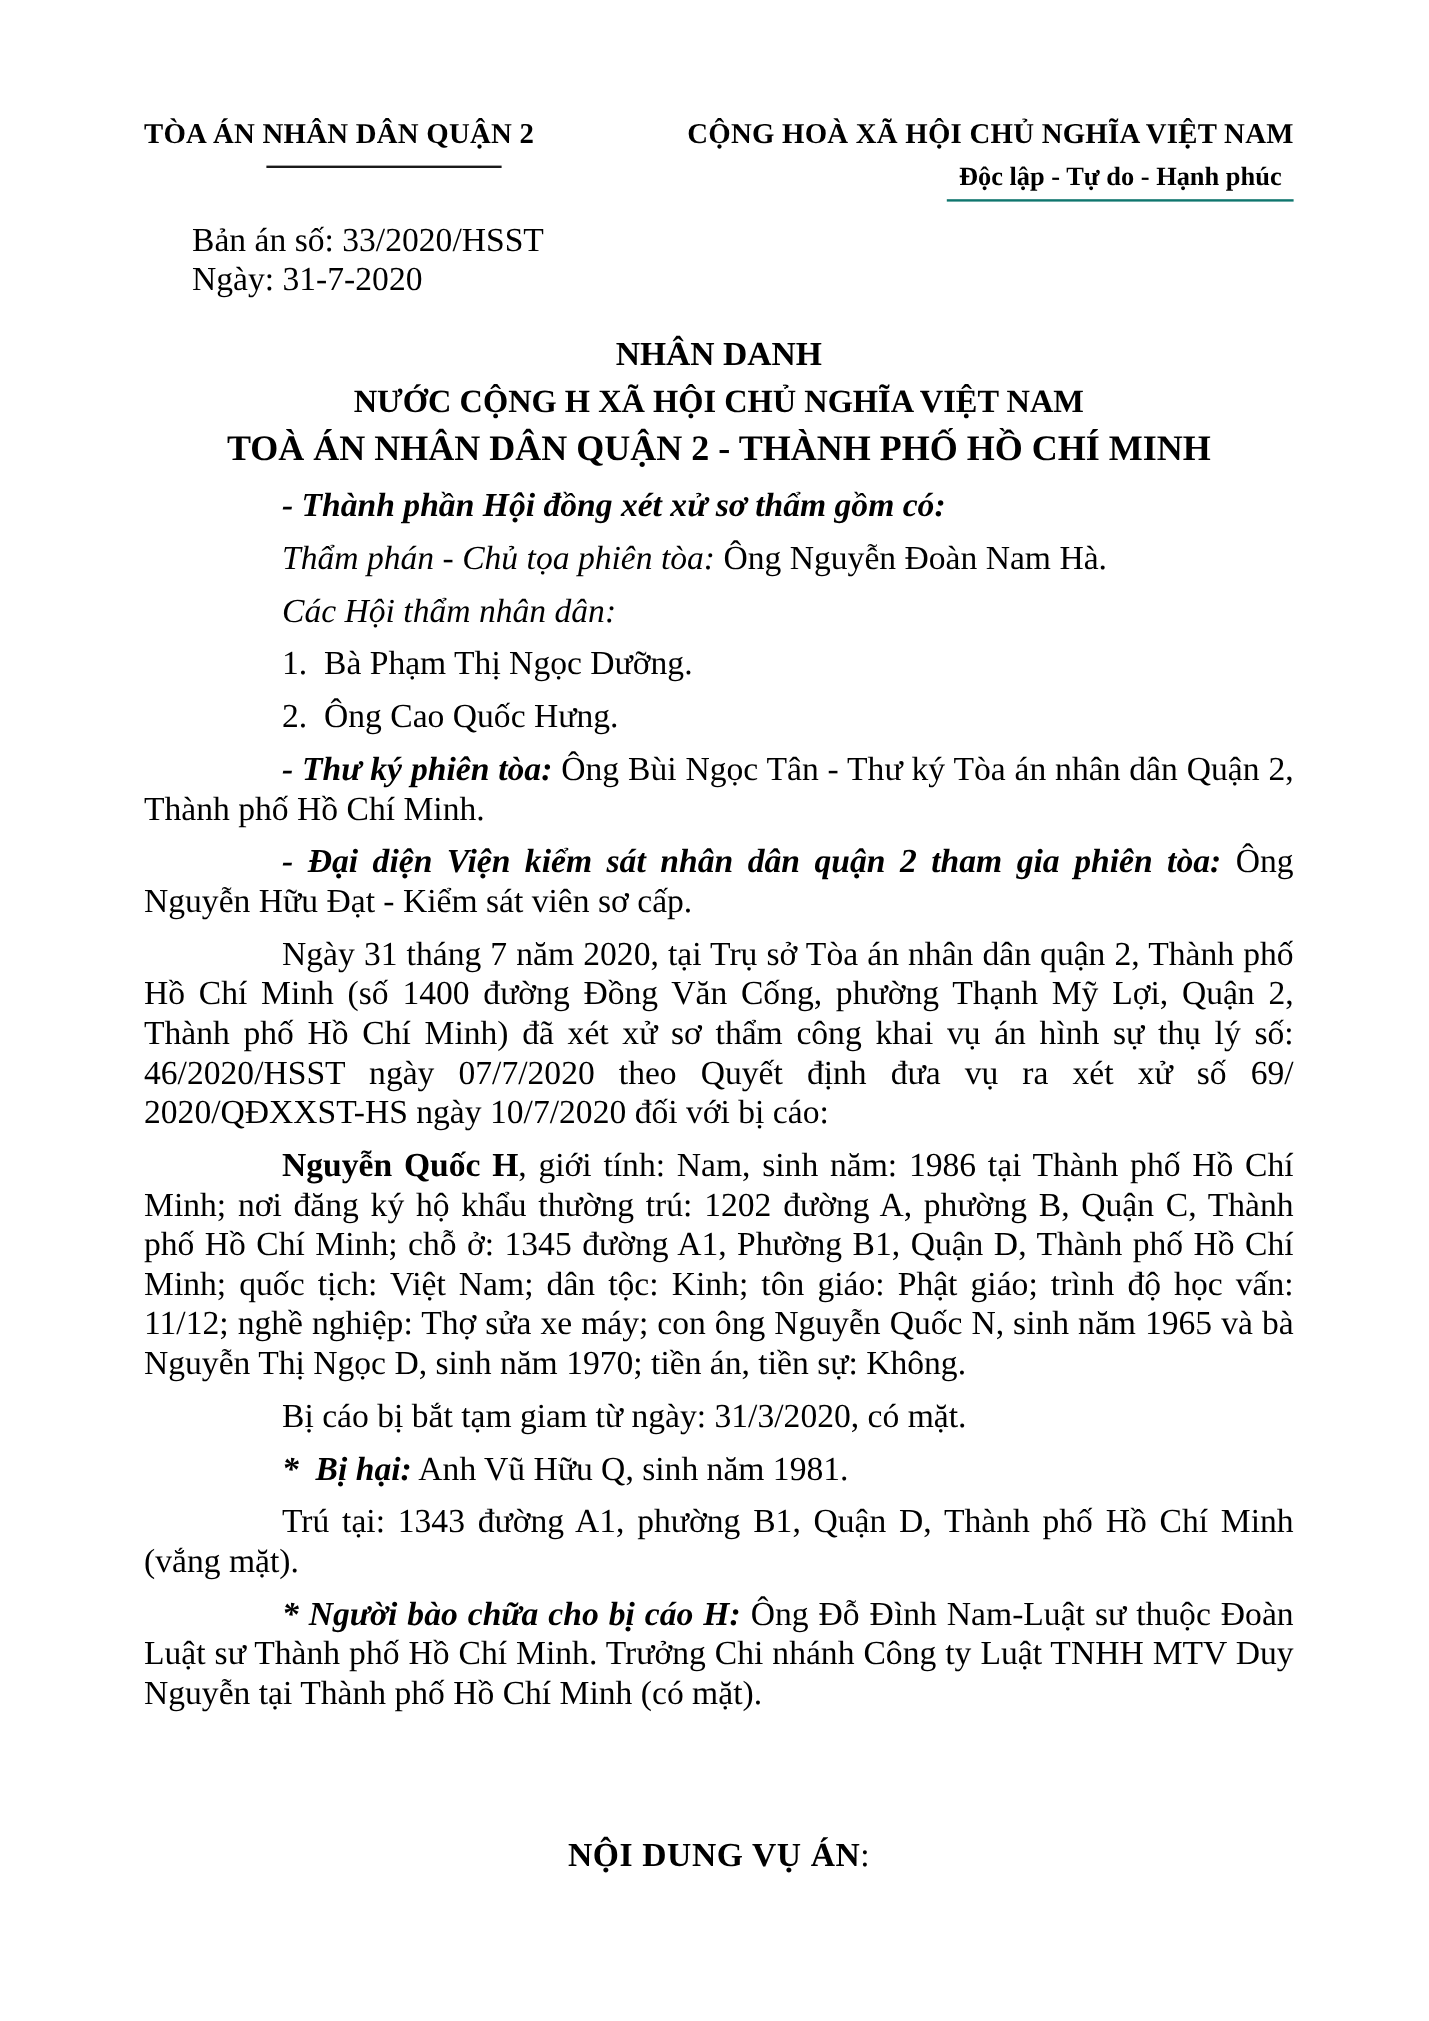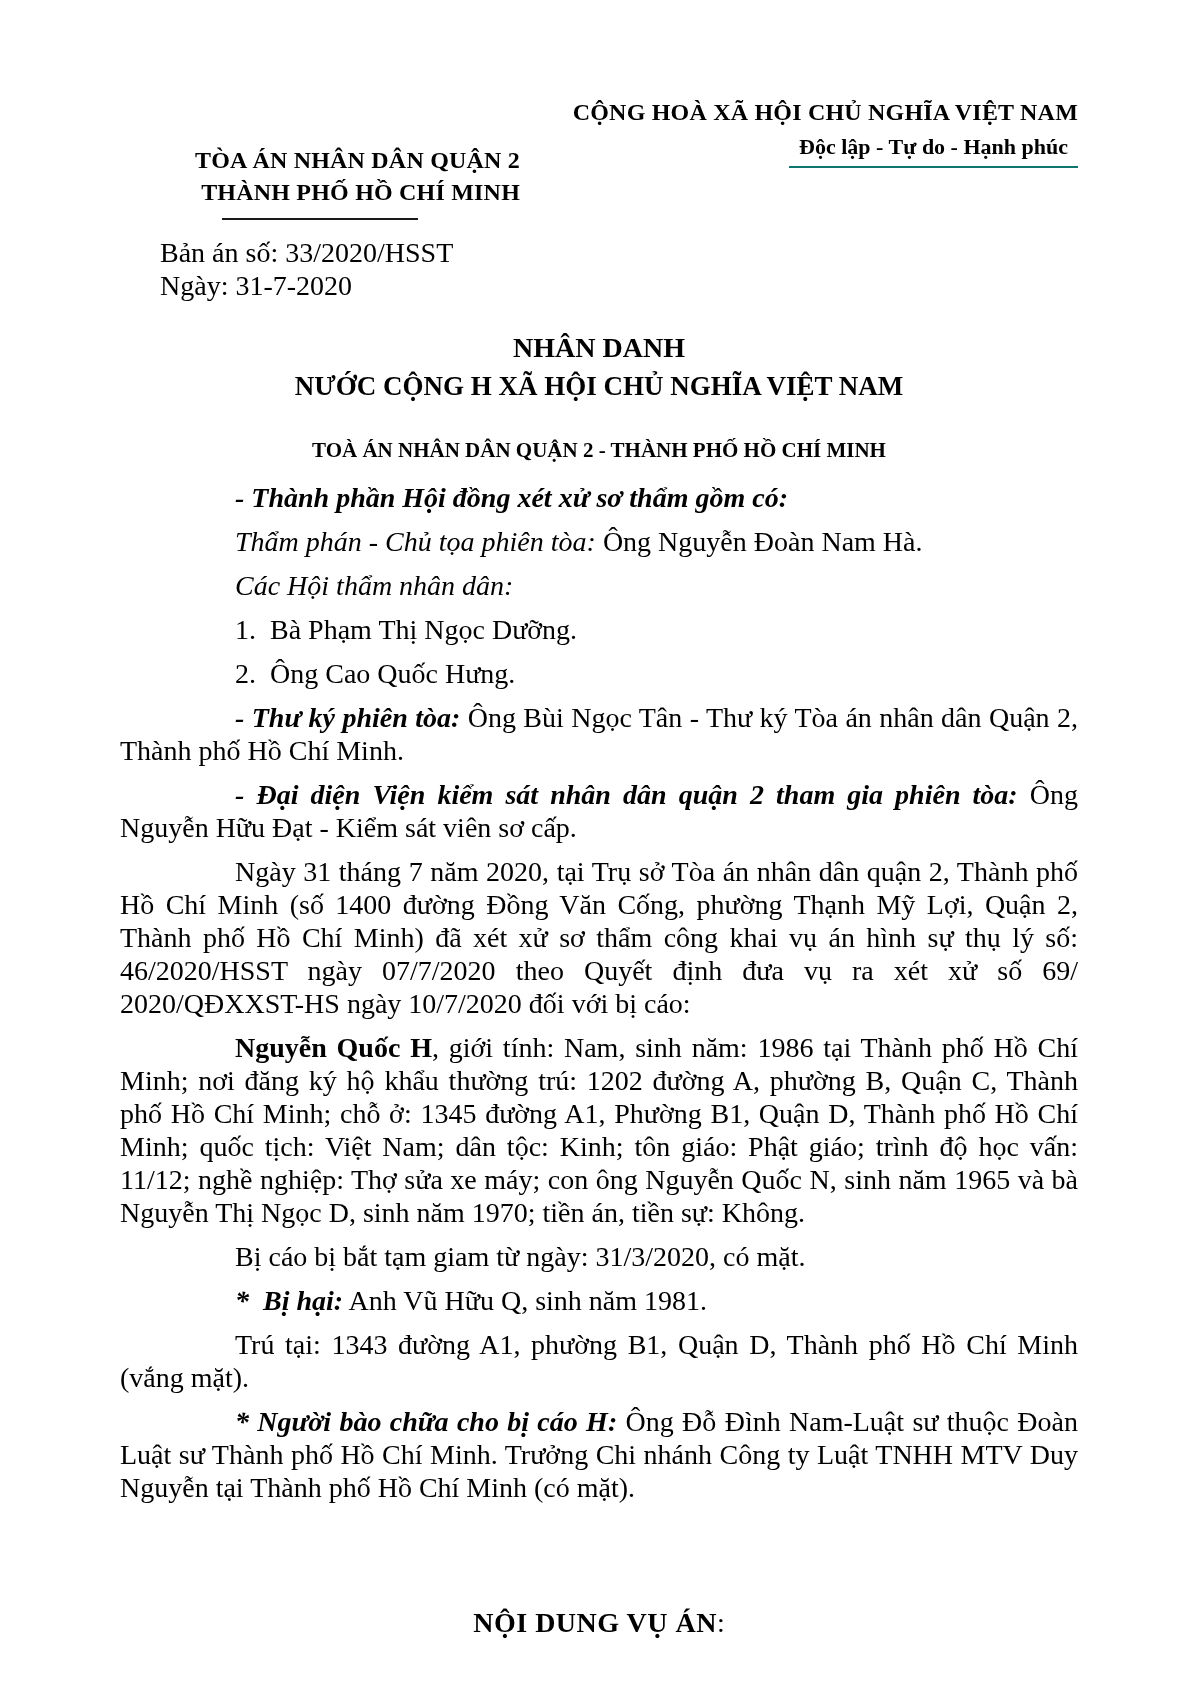--- a/index.html
+++ b/index.html
@@ -12,26 +12,25 @@
     font-family: "Liberation Serif", "DejaVu Serif", serif;
     padding: 96px 113px 0 120px;
     position: relative;
     overflow: hidden;
   }
 
   
   .header { display: flex; align-items: flex-start; }
   .header-left {
     width: 400px;
-    text-align: right;
+    text-align: left;
     font-weight: bold;
     font-size: 24px;
     line-height: 32px;
     letter-spacing: 0.2px;
-    margin-top: 48px;
   }
   .header-left .rule {
     width: 196px;
     border-top: 2px solid #1a1a1a;
     margin: 10px auto 0 auto;
     height: 0;
   }
   .header-right {
     flex: 1;
     text-align: right;
@@ -51,21 +50,21 @@
   .case-meta {
     margin: 16px 0 0 40px;
     font-size: 28px;
     line-height: 33px;
   }
 
   
   .title-block { text-align: center; font-weight: bold; margin-top: 28px; }
   .title-line1 { font-size: 28px; line-height: 36px; }
   .title-line2 { font-size: 27px; line-height: 40px; }
-  .title-line3 { font-size: 21px; line-height: 40px; margin-top: 24px; }
+  .title-line3 { font-size: 30px; line-height: 40px; }
 
   
   .content { margin-top: 8px; font-size: 28px; }
   p.para {
     line-height: 33px;
     text-align: justify;
     text-indent: 115px;
     margin: 11px 0;
   }
   .it  { font-style: italic; }
@@ -82,21 +81,20 @@
   .section-heading .b { letter-spacing: 0.5px; }
 </style>
 </head>
 <body>
 
 <div class="page">
 
   <div class="header">
     <div class="header-left">
       <div>TÒA ÁN NHÂN DÂN QUẬN 2</div>
-      <div>THÀNH PHỐ HỒ CHÍ MINH</div>
       <div class="rule"></div>
     </div>
     <div class="header-right">
       <div class="line1">CỘNG HOÀ XÃ HỘI CHỦ NGHĨA VIỆT NAM</div>
       <div>
         <span class="line2">Độc lập - Tự do - Hạnh phúc</span>
       </div>
     </div>
   </div>
 

